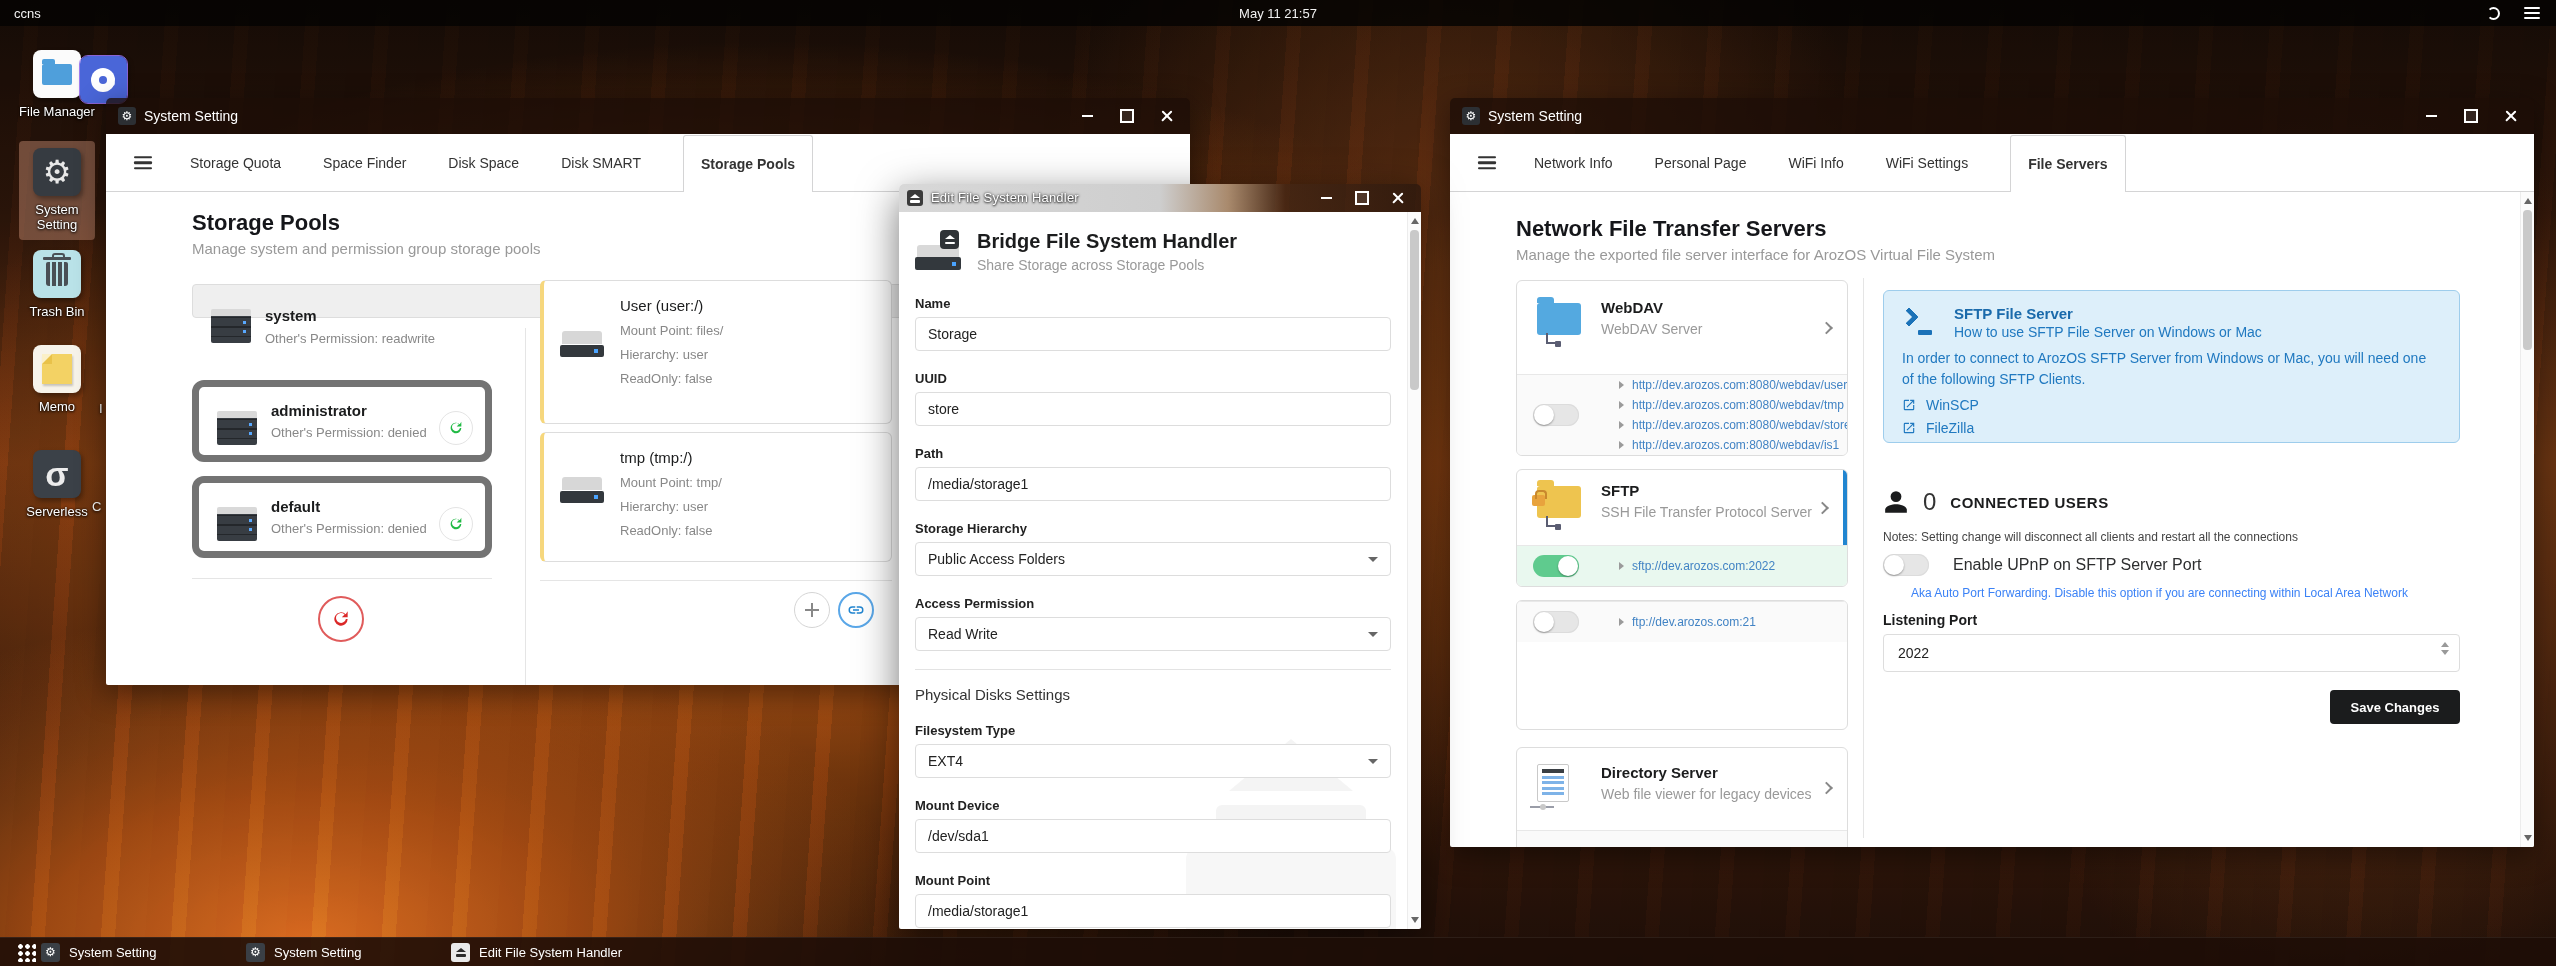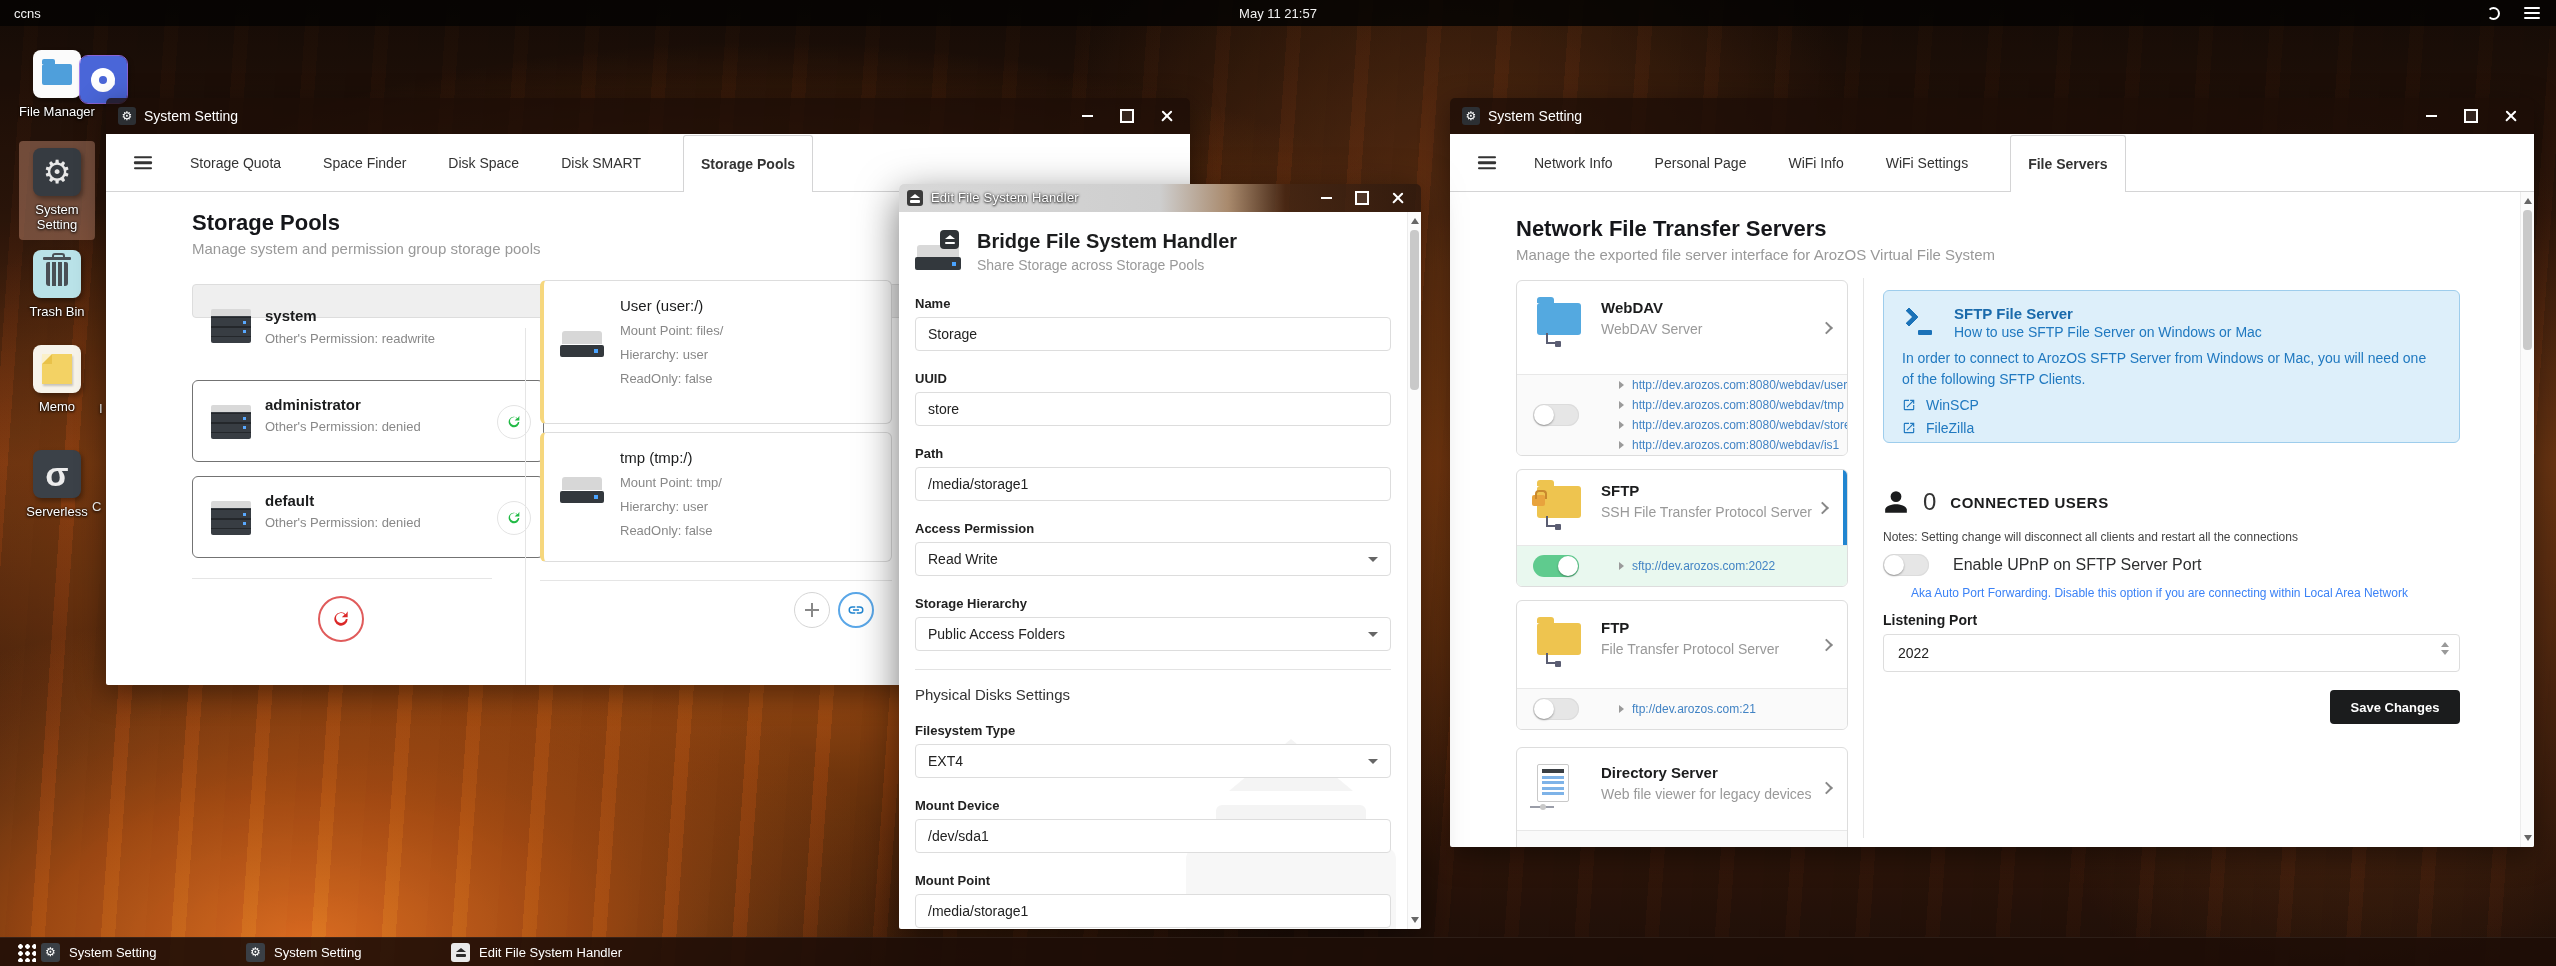--- a/index.html
+++ b/index.html
@@ -73,21 +73,21 @@
   .tabs { position:absolute; left:84px; top:0; height:100%; display:flex; align-items:center; gap:42px; }
   .tab { font-size:14px; color:#333; white-space:nowrap; cursor:pointer; }
   .tab.active { font-weight:bold; background:#fff; border:1px solid #d4d4d5; border-bottom:1px solid #fff;
     border-radius:3px 3px 0 0; padding:20px 17px; position:relative; top:1px; }
   .wcontent { position:absolute; left:0; right:0; top:94px; bottom:0; background:#fff; overflow:hidden; }
 
   
   #w1 { left:106px; top:98px; width:1084px; height:587px; z-index:10; }
   .sec-head { position:absolute; font-size:22px; font-weight:bold; color:#15161a; }
   .sec-sub { position:absolute; font-size:15px; color:#999; }
-  .pool-card { position:absolute; left:86px; width:352px; height:82px; background:#fff; border:1px solid #737373; border-radius:6px; }
+  .pool-card { position:absolute; left:86px; width:300px; height:82px; background:#fff; border:7px solid #737373; border-radius:12px; }
   .pool-card.sel { background:#efefef; }
   .srv { position:absolute; left:18px; top:24px; width:40px; height:34px; border-radius:2px;
     background:linear-gradient(180deg,#d9d9d9 0 7px, transparent 7px),
     repeating-linear-gradient(180deg,#383d43 0 8px,#24272b 8px 9.5px); }
   .srv::after { content:""; position:absolute; right:5px; top:12px; width:3px; height:3px; background:#59a9ff; box-shadow:0 9px 0 #59a9ff; }
   .pool-name { position:absolute; left:72px; top:15px; font-size:15px; font-weight:bold; color:#1b1c1d; }
   .pool-desc { position:absolute; left:72px; top:38px; font-size:13px; color:#888; }
   .circ-btn { position:absolute; border-radius:50%; background:#fff; display:flex; align-items:center; justify-content:center; cursor:pointer; }
   .refresh-green { right:12px; top:24px; width:34px; height:34px; border:1px solid #e4e4e4; color:#21ba45; }
   .hline { position:absolute; border-top:1px solid #e5e5e5; }
@@ -451,28 +451,20 @@
           <div class="links-col">
             <span class="lnk">
                 <i class="tri"></i>
                 <span>sftp://dev.arozos.com:2022</span>
               </span>
           </div>
         </div>
       </div>
 
       <div class="fcard" style="top:408px; height:130px">
-        <div class="fcard-top" style="height:87px">
-          <div class="cardicon fold fold-yellow">
-              <i class="node"></i>
-            </div>
-          <div class="fcard-name">FTP</div>
-          <div class="fcard-desc">File Transfer Protocol Server</div>
-          <i class="chev"></i>
-        </div>
         <div class="fcard-bottom" style="height:41px">
           <div class="tog"></div>
           <div class="links-col">
             <span class="lnk">
                 <i class="tri"></i>
                 <span>ftp://dev.arozos.com:21</span>
               </span>
           </div>
         </div>
       </div>
@@ -584,26 +576,26 @@
       </div>
       <div class="fg">
         <label>UUID</label>
         <input readonly="" value="store" style="">
       </div>
       <div class="fg">
         <label>Path</label>
         <input readonly="" value="/media/storage1" style="">
       </div>
       <div class="fg">
+        <label>Storage Hierarchy</label>
+        <div class="sel">Public Access Folders</div>
+      </div>
+      <div class="fg">
         <label>Access Permission</label>
         <div class="sel">Read Write</div>
-      </div>
-      <div class="fg">
-        <label>Storage Hierarchy</label>
-        <div class="sel">Public Access Folders</div>
       </div>
 
       <div class="w2divider"></div>
       <div class="w2section">Physical Disks Settings</div>
 
       <div class="fg">
         <label>Filesystem Type</label>
         <div class="sel">EXT4</div>
       </div>
       <div class="fg">

